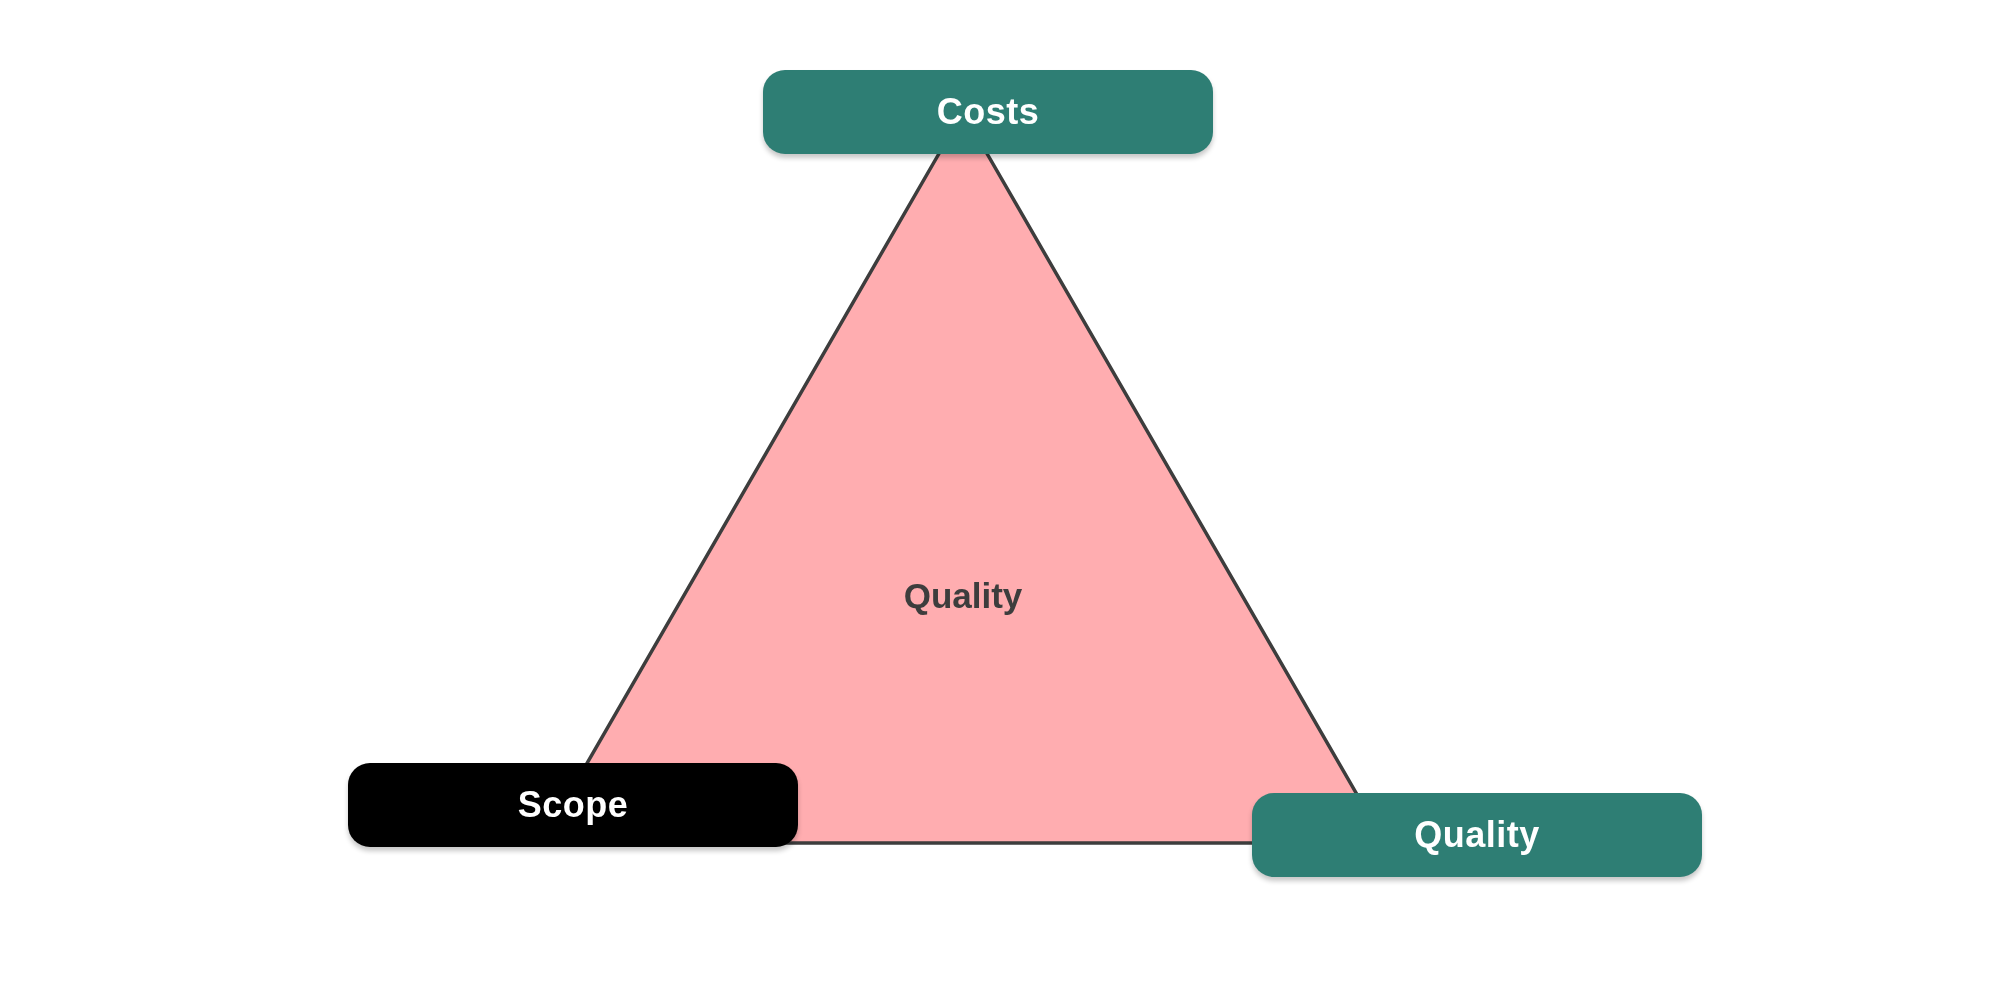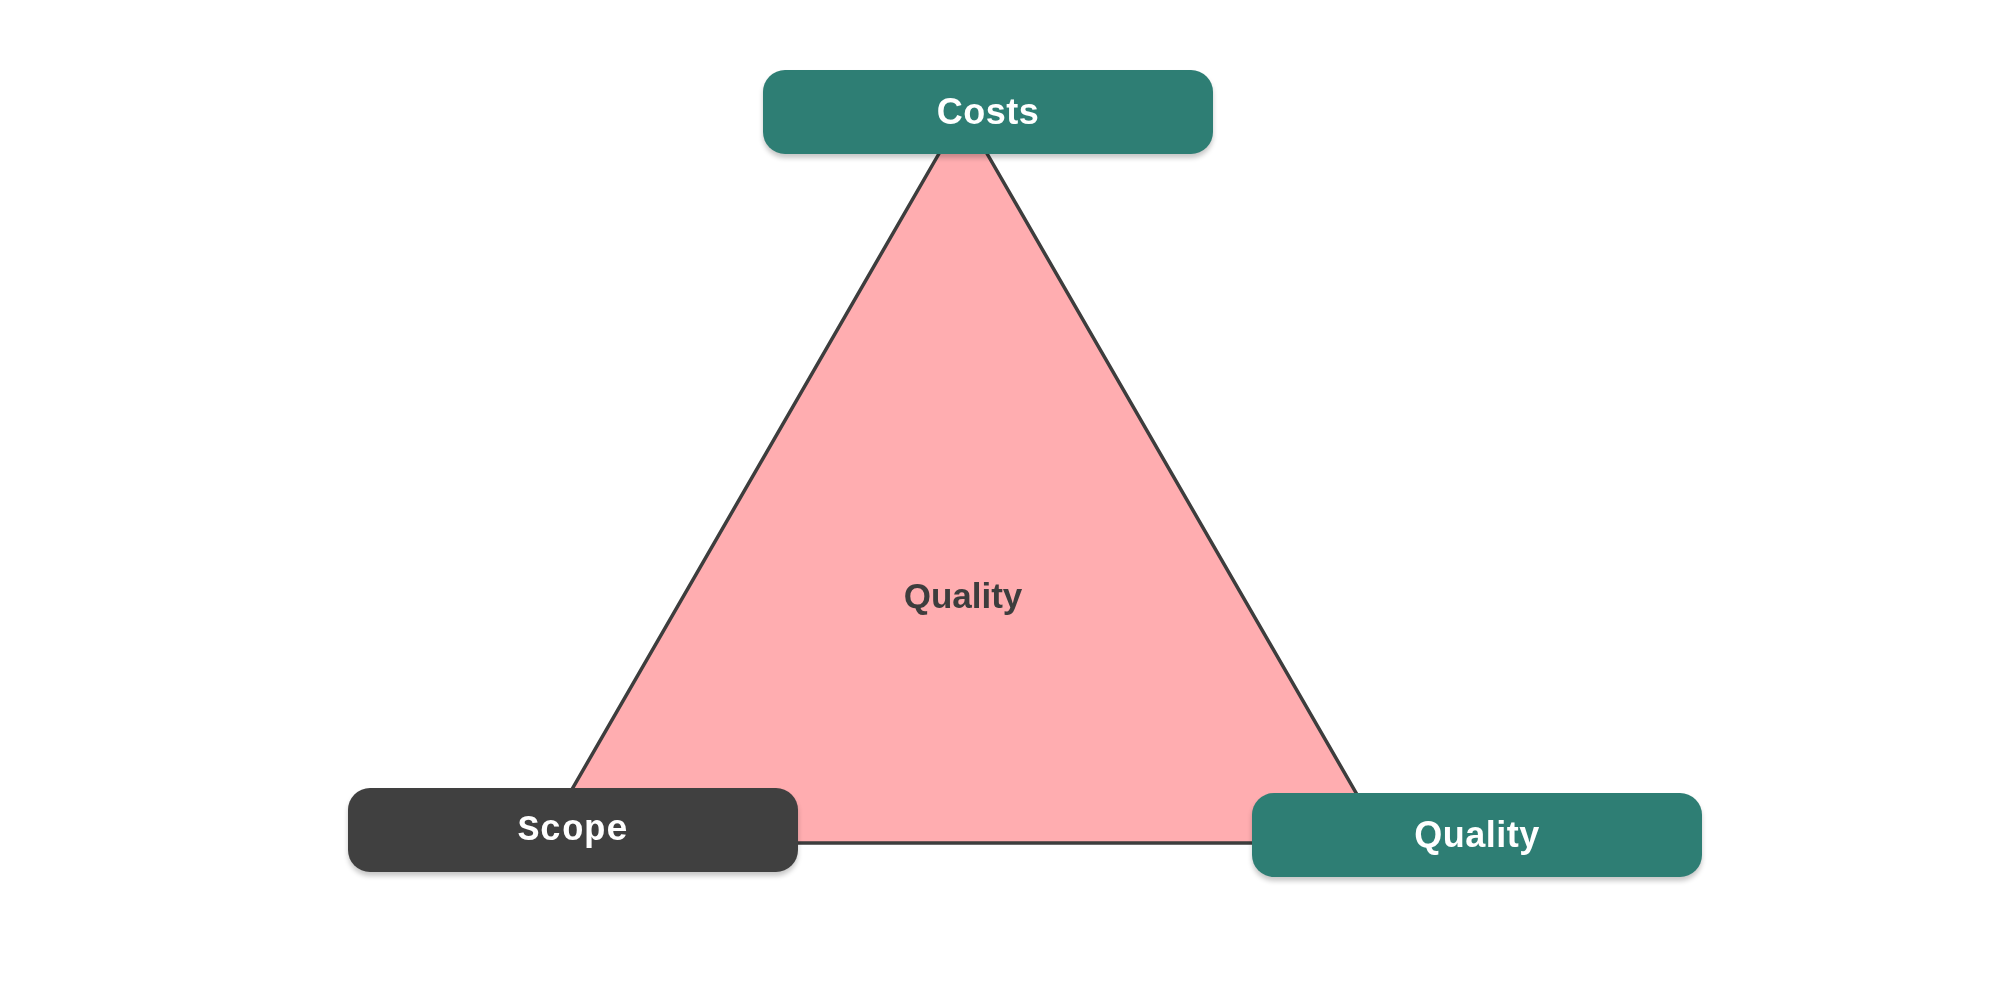--- a/index.html
+++ b/index.html
@@ -19,19 +19,19 @@
 <svg class="tri" width="2000" height="1000">
   <polygon points="963,112 541,843 1385,843" fill="#ffadb0" stroke="#3d3d3d" stroke-width="3.5" stroke-linejoin="round"></polygon>
 </svg>
 
 <div class="center-label" style="color:#3d3d3d">Quality</div>
 
 <div class="node" style="left:739px; top:70px; background:#2e7e74;">
   <span>Costs</span>
 </div>
 
-<div class="node" style="left:324px; top:788px; background:#404040;font-family:Liberation Mono, monospace;">
+<div class="node" style="left:324px; top:763px; background:#000000;">
   <span>Scope</span>
 </div>
 
 <div class="node" style="left:1228px; top:793px; background:#2e7e74;">
   <span>Quality</span>
 </div>
 
 </body></html>

